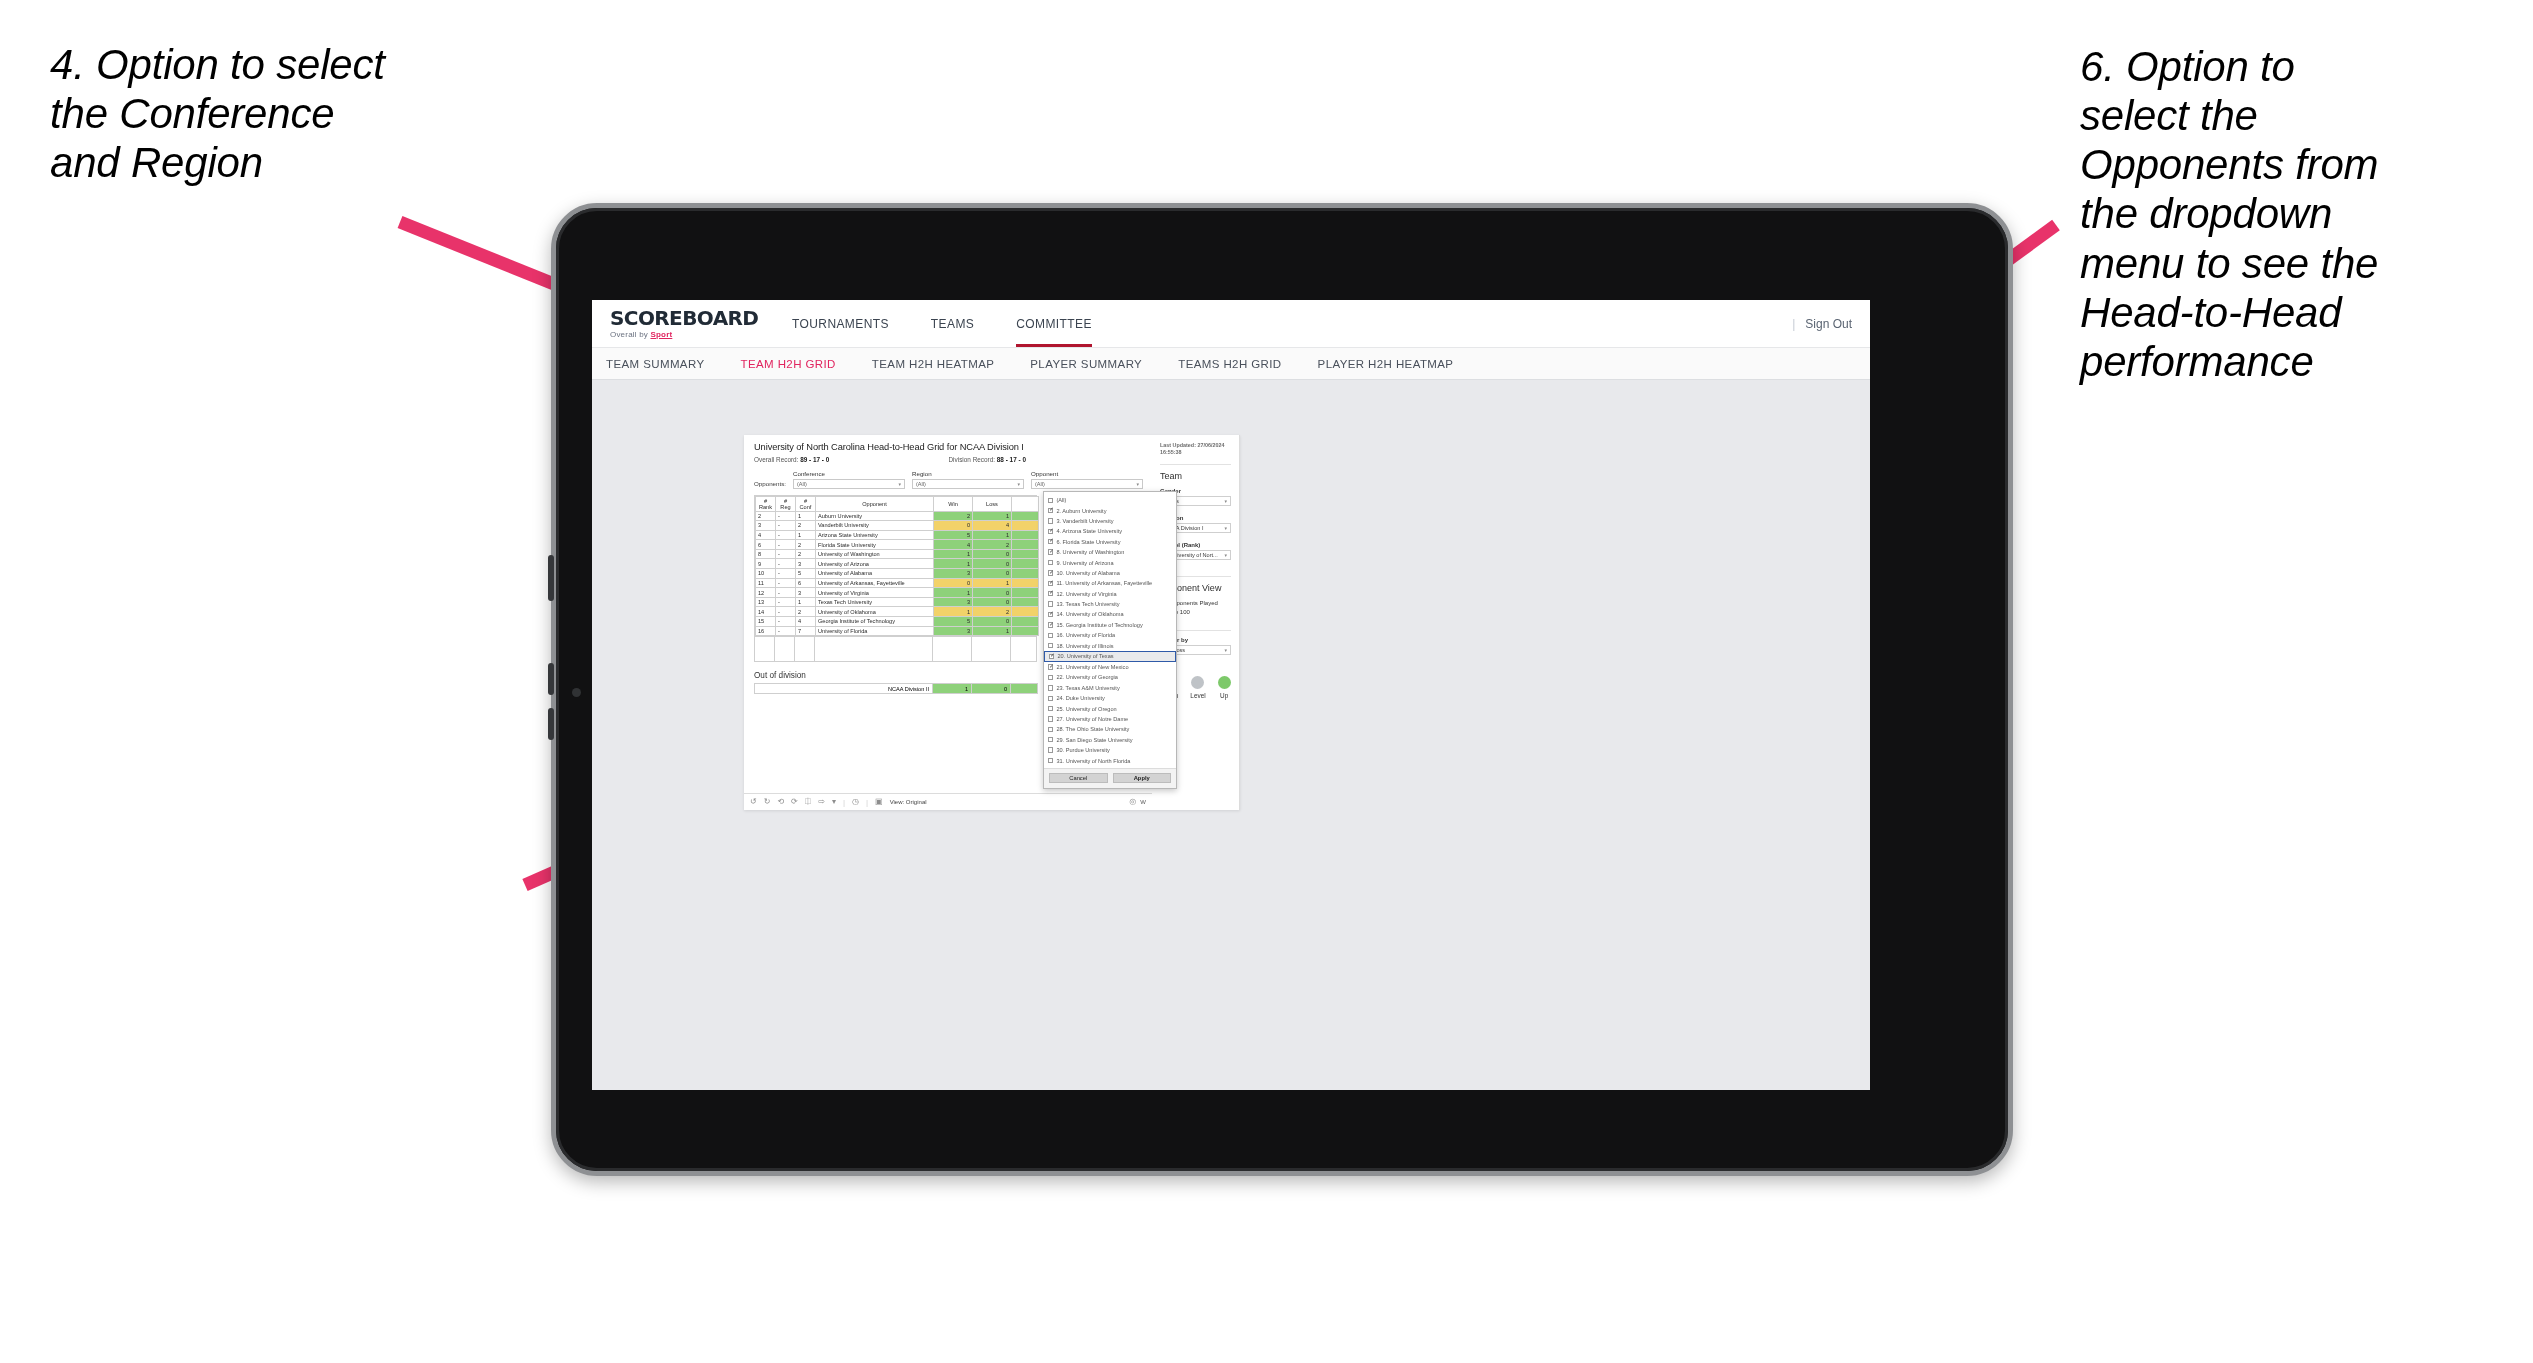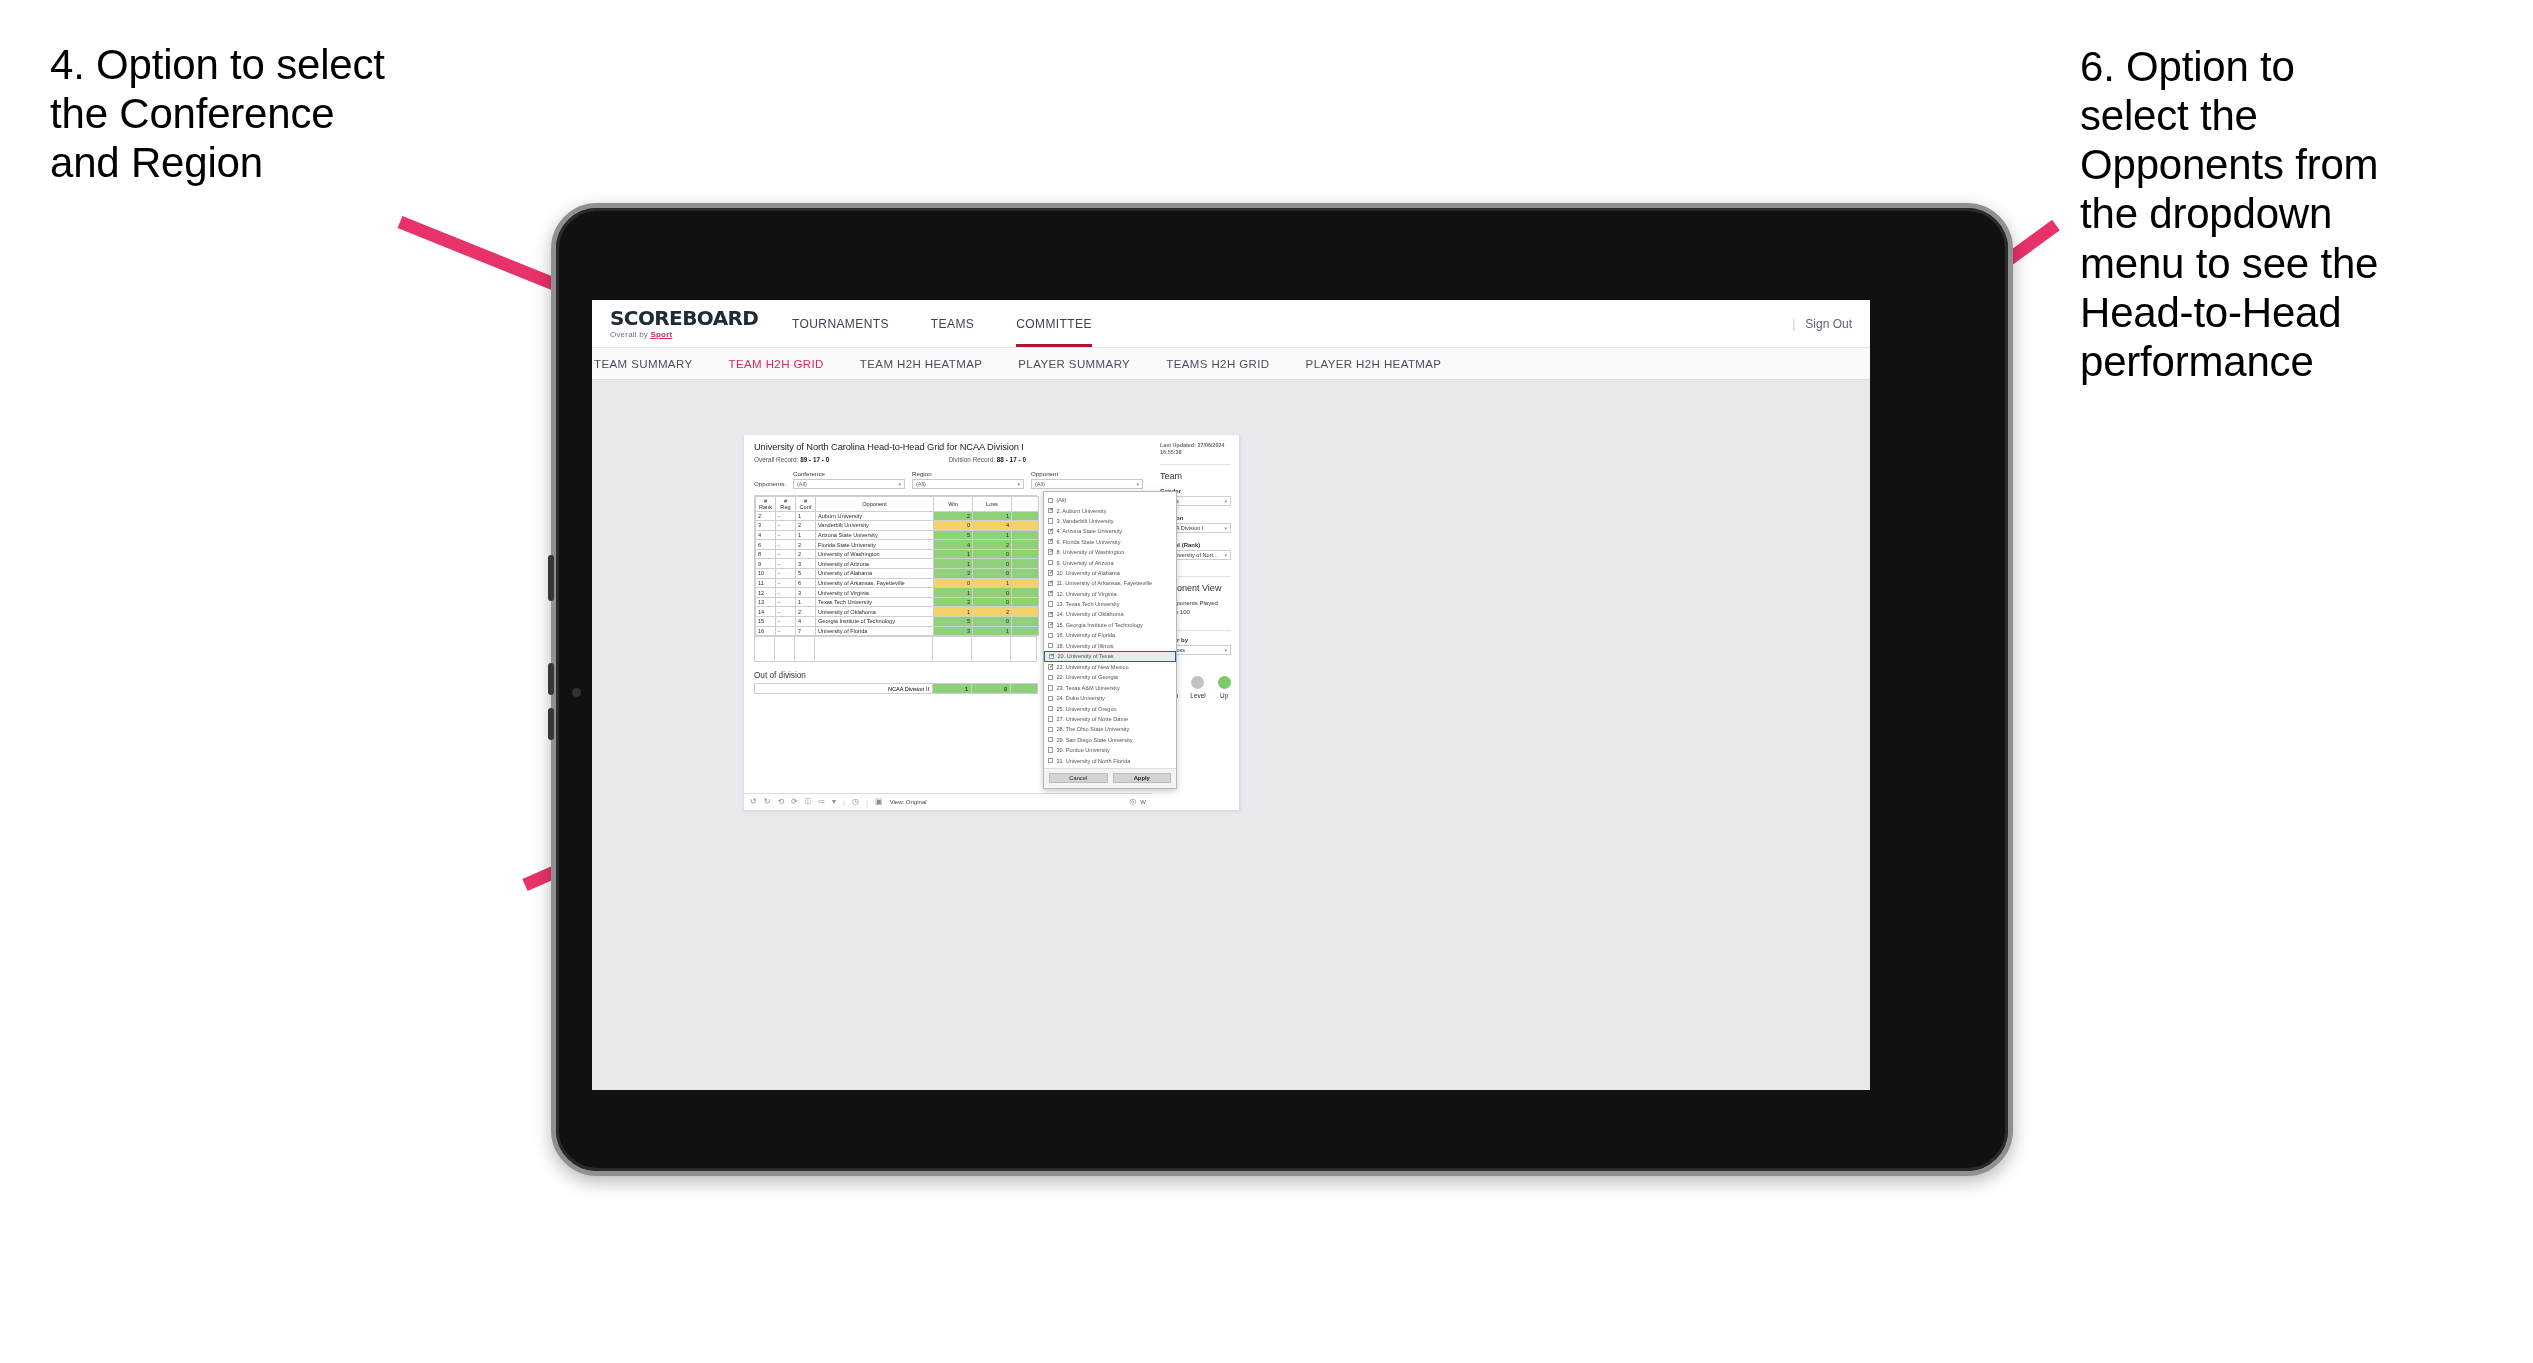--- a/index.html
+++ b/index.html
@@ -14,20 +14,21 @@
   
   .annot {
     position: absolute;
     color: #000;
     font-family: "Liberation Sans", sans-serif;
     font-size: 42px;
     line-height: 1.17;
     font-weight: 400;
     letter-spacing: -0.2px;
     white-space: pre-wrap;
+    font-style: italic;
   }
   #annot-4 { left: 50px;  top: 40px;  width: 520px; }
   #annot-5 { left: 18px;  top: 845px; width: 520px; }
   #annot-6 { left: 2080px; top: 42px;  width: 460px; }
 
   .arrow-svg { position: absolute; left: 0; top: 0; width: 2533px; height: 1363px; pointer-events: none; }
 
   
   #tablet {
     position: absolute; left: 551px; top: 203px;
@@ -80,21 +81,21 @@
   #header-right {
     margin-left: auto; display: flex; align-items: center; gap: 10px;
     font-size: 12px; color: #5a6472;
   }
   #header-right .sep { color: #c6ccd4; }
 
   
   #subnav {
     height: 33px; background: #fafafa; border-top: 1px solid #e6e7e9;
     border-bottom: 1px solid #dcdee1; display: flex; align-items: center;
-    padding: 0 2px; gap: 36px;
+    padding: 0 14px; gap: 36px;
   }
   .subnav-item { font-size: 11.5px; color: #49505b; letter-spacing: .4px; cursor: pointer; }
   .subnav-item.active { color: #e1245f; }
 
   
   #viz-area { background: #e8e9ec; height: 710px; position: relative; padding-top: 55px; }
   #viz-card {
     position: absolute; left: 152px; top: 55px;
     width: 496px; height: 375px; background: #fff;
     box-shadow: 0 1px 3px rgba(0,0,0,.10);

